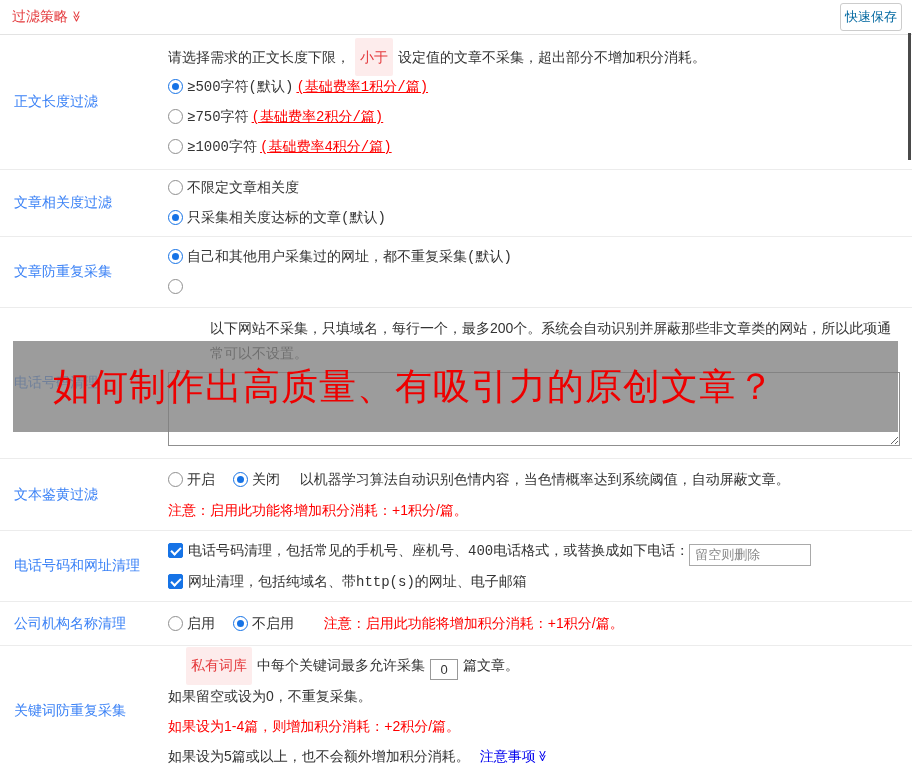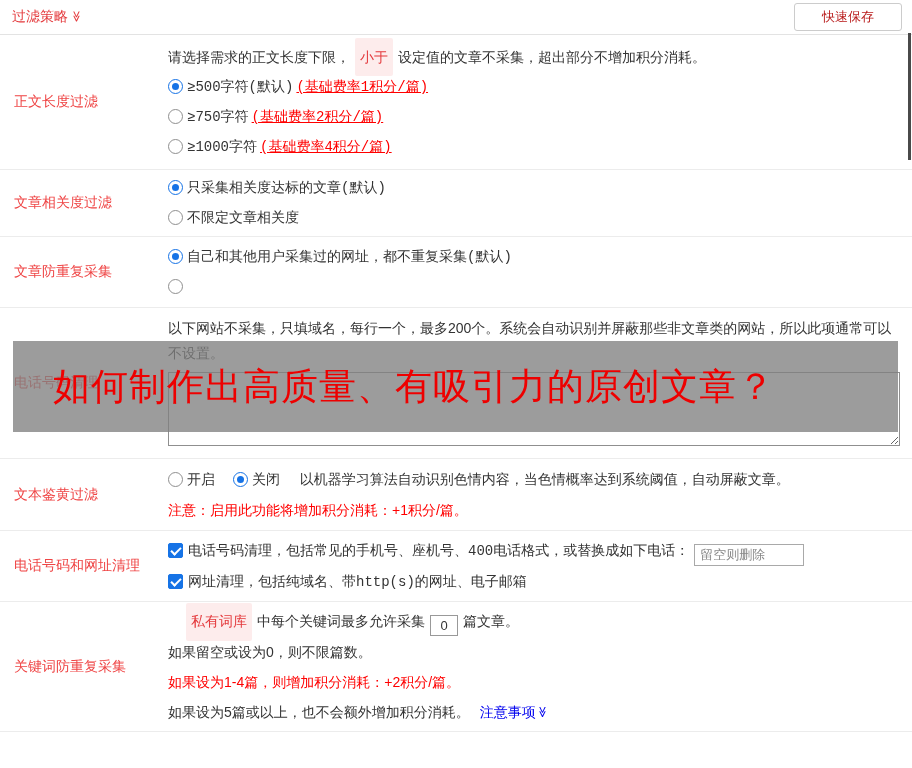--- a/index.html
+++ b/index.html
@@ -12,39 +12,39 @@
   .page{width:912px;height:768px;position:relative;}
   header{
     display:flex;justify-content:space-between;align-items:center;
     height:35px;padding:0 10px 0 12px;border-bottom:1px solid #e3e3e3;
     box-sizing:border-box;
   }
   .title-wrap{color:var(--accent-red,#e4393c);font-size:14px;cursor:pointer;}
   .chev{display:inline-block;transform:rotate(90deg);font-size:11px;margin-left:3px;vertical-align:1px;}
   .save-btn{
     background:#fff;border:1px solid #ccc;border-radius:3px;
-    padding:4px 27px;font-size:13px;color:#b91c1c;cursor:pointer;
+    padding:4px 4px;font-size:13px;color:#0369a1;cursor:pointer;
     font-family:Liberation Sans, sans-serif;
   }
   .row{display:flex;border-bottom:1px solid #ececec;}
   .cell-label{
     width:168px;min-width:168px;padding-left:14px;box-sizing:border-box;
-    display:flex;align-items:center;color:#ef4444;
+    display:flex;align-items:center;color:#3b82f6;
   }
   .cell-content{flex:1;padding:6px 12px 6px 0;}
   .line{line-height:30px;}
   .row-length .cell-content{padding-top:7px;padding-bottom:7px;}
   .row-relevance .cell-content{padding-top:3px;padding-bottom:3px;}
   .row-dedupe .cell-content{padding-top:5px;padding-bottom:5px;}
   .row-target .cell-content{padding-top:8px;padding-bottom:12px;}
   .row-porn .cell-content{padding-top:5px;padding-bottom:5px;}
   .row-phone .cell-content{padding-top:4px;padding-bottom:4px;}
   .row-company .cell-content{padding-top:6px;padding-bottom:6px;}
   .row-keyword .cell-content{padding-top:4px;padding-bottom:4px;}
-  .desc-line{line-height:25px;}
+  .desc-line{line-height:25px;margin-left:42px;}
   .hl{
     background:var(--highlight-bg,#fdecec);color:var(--accent-red,#e4393c);
     padding:11px 5px;border-radius:2px;margin:0 5px;
   }
   .note-red{color:var(--note-red,#ff0000);}
   .fee-note{color:var(--note-red,#ff0000);text-decoration:underline;margin-left:3px;}
   .radio{
     box-sizing:border-box;width:15px;height:15px;border:1px solid #8f8f8f;
     border-radius:50%;display:inline-block;vertical-align:-3px;margin-right:4px;
     background:#fff;position:relative;cursor:pointer;
@@ -65,22 +65,22 @@
     border:solid #fff;border-width:0 2px 2px 0;transform:rotate(45deg);
   }
   .opt{cursor:pointer;font-family:Liberation Mono, monospace;}
   .opt.inline{margin-right:14px;}
   textarea.target-sites{
     display:block;width:100%;box-sizing:border-box;height:74px;margin-top:6px;
     border:1px solid #8f8f8f;resize:vertical;background:#fff;
     font-family:inherit;font-size:13px;
   }
   input.phone-input{
-    width:110px;height:22px;box-sizing:border-box;border:1px solid #a9a9a9;
-    padding:2px 5px;font-size:13px;margin-left:5px;vertical-align:-4px;
+    width:122px;height:22px;box-sizing:border-box;border:1px solid #a9a9a9;
+    padding:2px 5px;font-size:13px;vertical-align:-4px;
     font-family:inherit;color:#333;
   }
   input.phone-input::placeholder{color:#888;}
   input.count-input{
     width:28px;height:21px;box-sizing:border-box;border:1px solid #999;
     text-align:center;font-size:13px;margin:0 5px;vertical-align:-4px;
     font-family:inherit;color:#333;
   }
   .link{color:var(--link-blue,#0000ee);cursor:pointer;margin-left:10px;}
   .link .chev{margin-left:1px;}
@@ -128,24 +128,24 @@
       <div class="line opt">
         <span class="radio"></span><span>≥1000字符</span><span class="fee-note">(基础费率4积分/篇)</span>
       </div>
     </div>
   </div>
 
   <div class="row row-relevance">
     <div class="cell-label">文章相关度过滤</div>
     <div class="cell-content">
       <div class="line opt">
+        <span class="radio"></span><span>不限定文章相关度</span>
+      </div>
+      <div class="line opt">
         <span class="radio checked"></span><span>只采集相关度达标的文章(默认)</span>
-      </div>
-      <div class="line opt">
-        <span class="radio"></span><span>不限定文章相关度</span>
       </div>
     </div>
   </div>
 
   <div class="row row-dedupe">
     <div class="cell-label">文章防重复采集</div>
     <div class="cell-content">
       <div class="line opt">
         <span class="radio checked"></span><span>自己和其他用户采集过的网址，都不重复采集(默认)</span>
       </div>
@@ -180,28 +180,38 @@
     <div class="cell-content">
       <div class="line">
         <span class="opt"><span class="checkbox checked"></span><span>电话号码清理，包括常见的手机号、座机号、400电话格式，或替换成如下电话：</span></span><input class="phone-input" type="text" placeholder="留空则删除" style="">
       </div>
       <div class="line">
         <span class="opt"><span class="checkbox checked"></span><span>网址清理，包括纯域名、带http(s)的网址、电子邮箱</span></span>
       </div>
     </div>
   </div>
 
+  <div class="row row-company">
+    <div class="cell-label">公司机构名称清理</div>
+    <div class="cell-content">
+      <div class="line">
+        <span class="opt inline"><span class="radio"></span><span>启用</span></span>
+        <span class="opt inline"><span class="radio checked"></span><span>不启用</span></span>
+        <span class="note-red company-note">注意：启用此功能将增加积分消耗：+1积分/篇。</span>
+      </div>
+    </div>
+  </div>
 
   <div class="row row-keyword">
     <div class="cell-label">关键词防重复采集</div>
     <div class="cell-content">
       <div class="line">
         <span class="hl" style="margin-left:18px;font-family:Liberation Mono, monospace;">私有词库</span><span>中每个关键词最多允许采集</span><input class="count-input" type="text" value="0" style=""><span>篇文章。</span>
       </div>
-      <div class="line">如果留空或设为0，则不限篇数。</div>
+      <div class="line">如果留空或设为0，不重复采集。</div>
       <div class="line note-red">如果设为1-4篇，则增加积分消耗：+2积分/篇。</div>
       <div class="line">
         <span>如果设为5篇或以上，也不会额外增加积分消耗。</span><span class="link"><span>注意事项</span><span class="chev">≫</span></span>
       </div>
     </div>
   </div>
 
   <div class="overlay">
     <span class="overlay-text">如何制作出高质量、有吸引力的原创文章？</span>
   </div>

